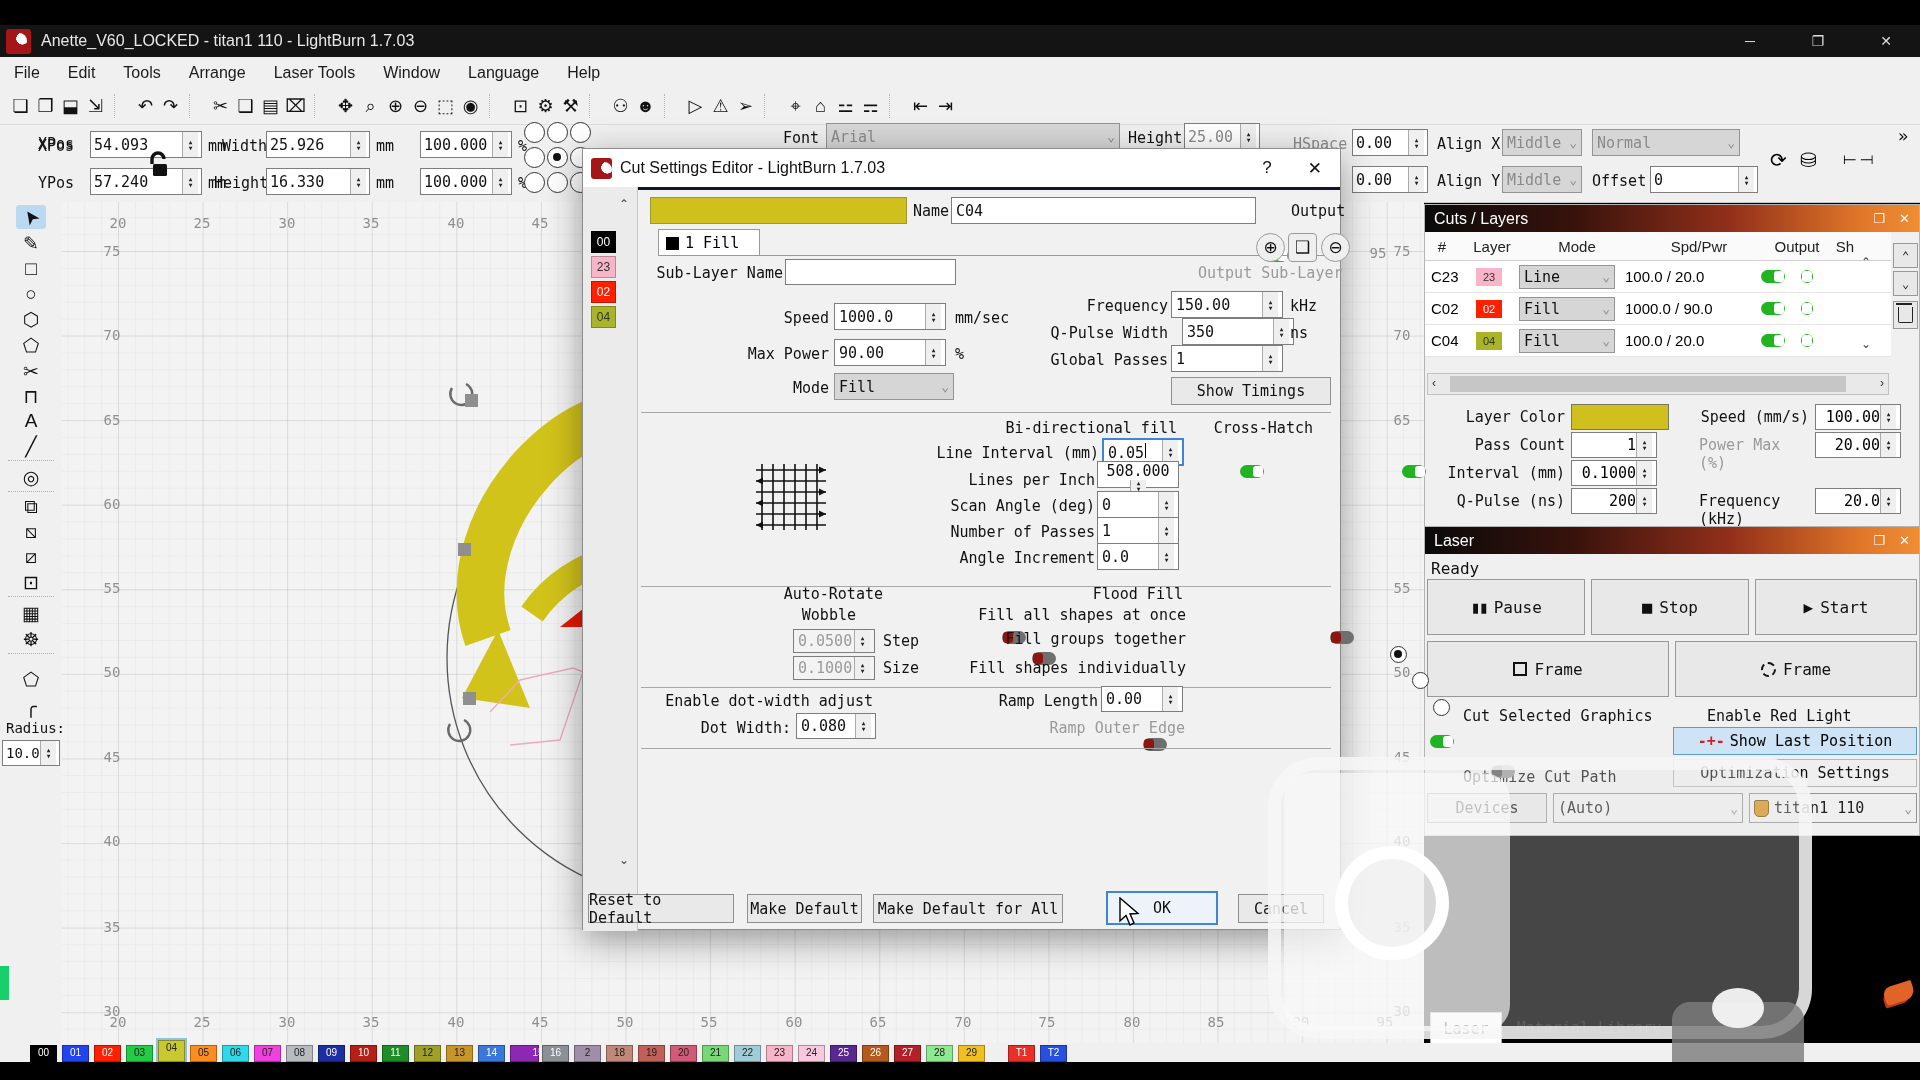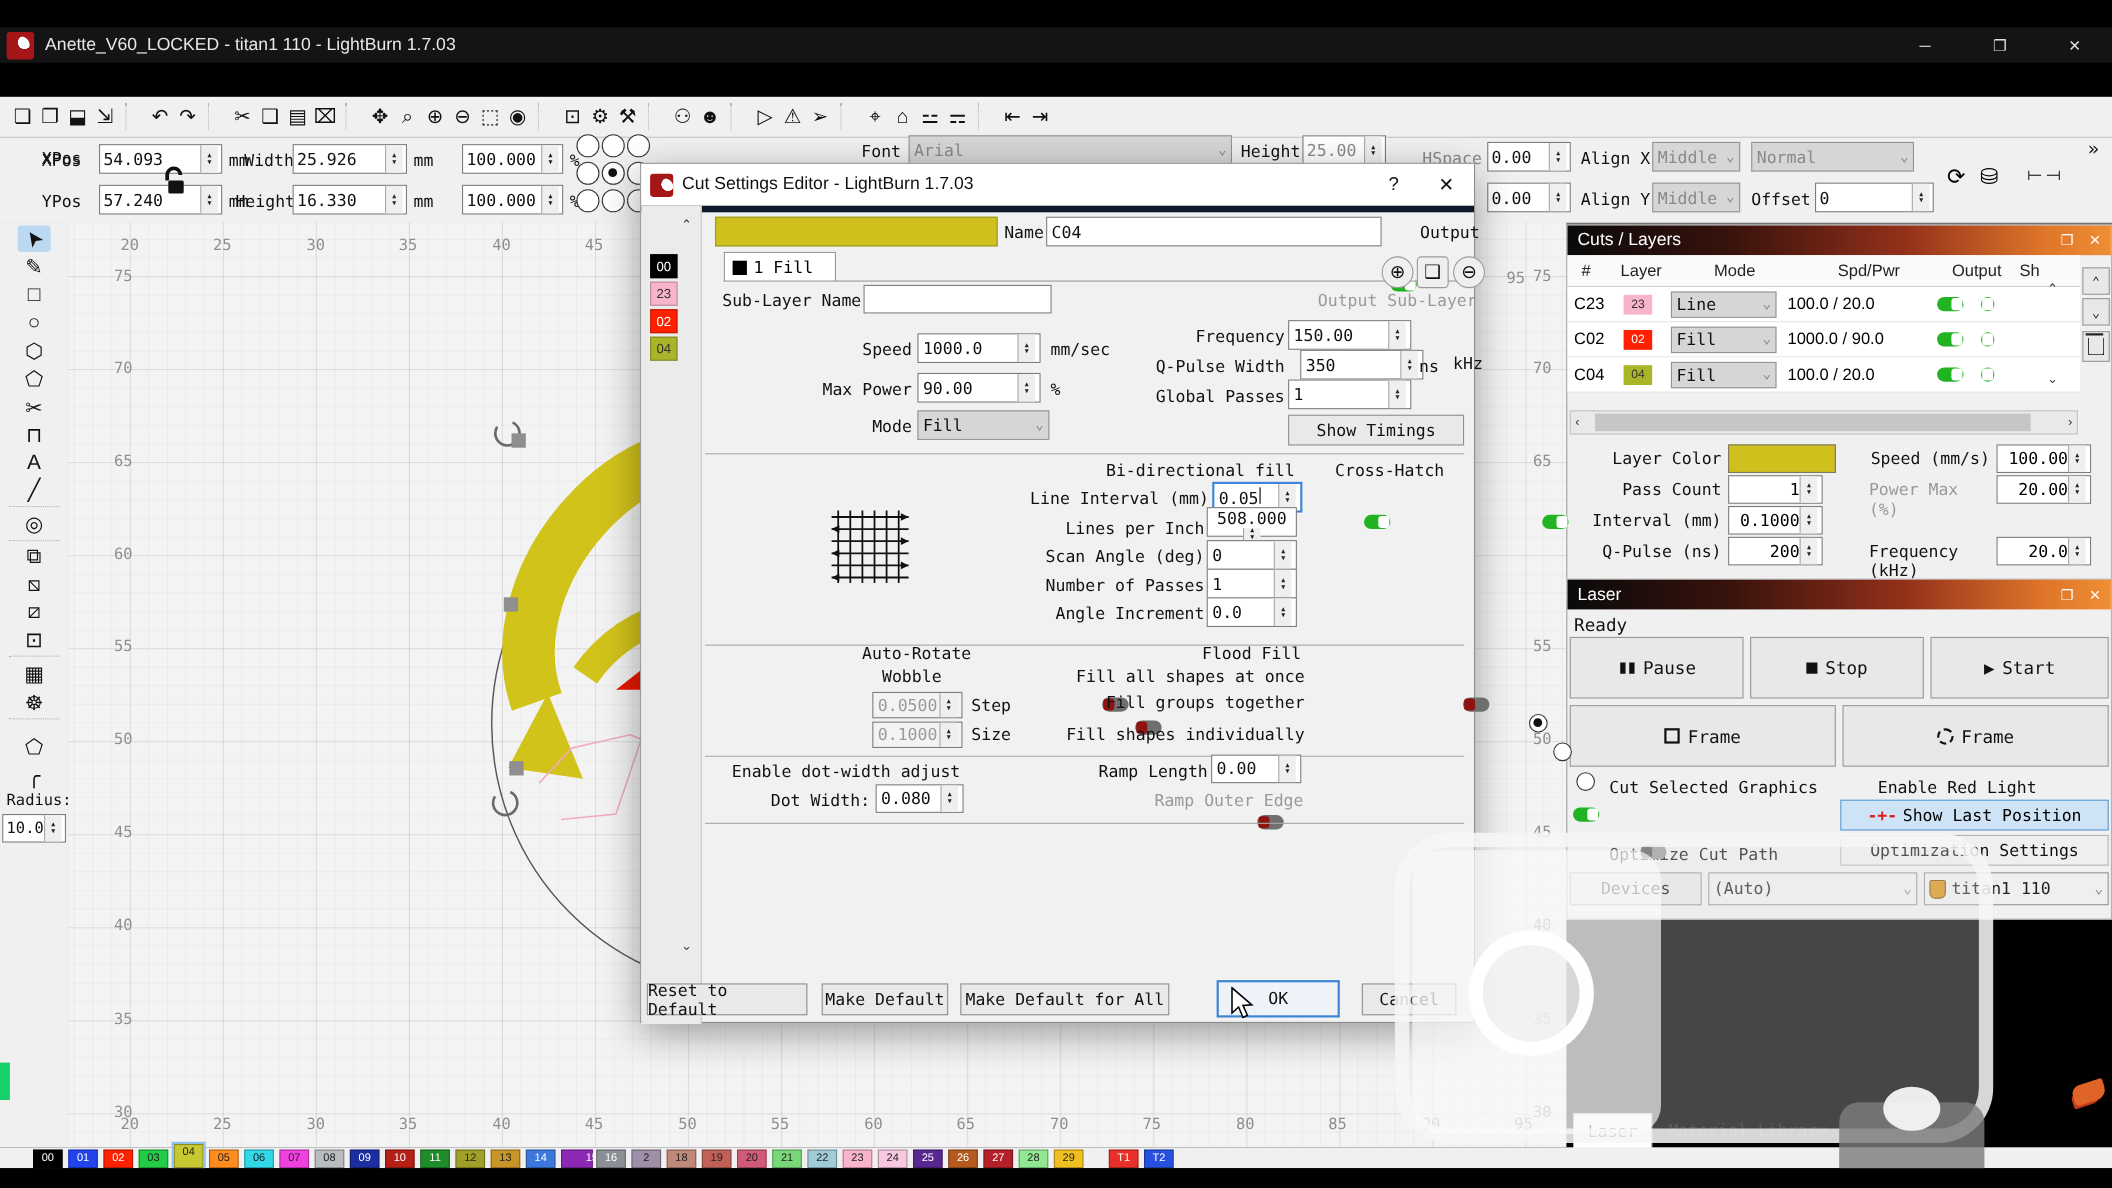--- a/index.html
+++ b/index.html
@@ -92,21 +92,21 @@
   .sq-frame{width:14px;height:14px;border:2.5px solid #111;box-sizing:border-box;display:inline-block;}
   .ci-frame{width:15px;height:15px;border:2px dashed #111;border-radius:50%;box-sizing:border-box;display:inline-block;}
   .tab{box-sizing:border-box;display:flex;align-items:center;justify-content:center;
        font-family:"DejaVu Sans Mono",monospace;font-size:15px;height:33px;}
   .tab.on{background:#fff;border:1px solid #aaa;border-bottom:none;}
   .tab.off{background:transparent;color:#222;border-bottom:1px solid #aaa;}
 
   
   .dialog{left:582px;top:148px;width:759px;height:782px;background:#f1f1f1;border:1px solid #8c8c8c;
           box-shadow:0 10px 34px rgba(0,0,0,.38);box-sizing:border-box;}
-  .dlg-title{height:38px;background:#fff;display:flex;align-items:center;border-bottom:6px solid #0f172a;
+  .dlg-title{height:38px;background:#fff;display:flex;align-items:center;border-bottom:3px solid #0f172a;
              font-size:16px;color:#111;}
   .dlg-strip{position:absolute;left:0;top:38px;width:54px;height:744px;background:#ebebeb;border-right:1px solid #c6c6c6;}
   .dlg-chip{position:absolute;left:8px;width:25px;height:22px;display:flex;align-items:center;justify-content:center;
             font-size:12px;border:1px solid rgba(0,0,0,.25);box-sizing:border-box;}
   .dlbl{position:absolute;font-family:"DejaVu Sans Mono",monospace;font-size:15px;color:#111;white-space:nowrap;}
   .dlbl.r{transform:translateX(-100%);} 
   .dlbl.dis{color:#9a9a9a;}
   .dinp{position:absolute;background:#fff;border:1px solid #7d7d7d;box-sizing:border-box;display:flex;align-items:center;
         font-family:"DejaVu Sans Mono",monospace;font-size:15px;color:#111;padding:0 4px;}
   .dinp .val{flex:1;}
@@ -154,20 +154,30 @@
   <div class="abs titlebar">
     <div class="logo"></div>
     <span>Anette_V60_LOCKED - titan1  110 - LightBurn 1.7.03</span>
     <div class="win-controls">
       <div class="win-btn">─</div>
       <div class="win-btn">❐</div>
       <div class="win-btn">✕</div>
     </div>
   </div>
 
+  <div class="abs menubar" id="menubar">
+      <div class="menu-item">File</div>
+      <div class="menu-item">Edit</div>
+      <div class="menu-item">Tools</div>
+      <div class="menu-item">Arrange</div>
+      <div class="menu-item">Laser Tools</div>
+      <div class="menu-item">Window</div>
+      <div class="menu-item">Language</div>
+      <div class="menu-item">Help</div>
+    </div>
 
   <div class="abs toolbar" id="main-toolbar">
       <div class="tb-icon">❏</div>
       <div class="tb-icon">❐</div>
       <div class="tb-icon">⬓</div>
       <div class="tb-icon">⇲</div>
       <div class="tb-gap"></div>
       <div class="tb-icon">↶</div>
       <div class="tb-icon">↷</div>
       <div class="tb-gap"></div>
@@ -640,21 +650,21 @@
     <span class="dlbl r" style="left:246px;top:230px;">Mode</span>
     <div class="abs dd" style="left:251px;top:224px;width:120px;height:27px;color:#111;">
       <span class="val">Fill</span>
     </div>
 
     <span class="dlbl r" style="left:585px;top:148px;">Frequency</span>
     <div class="dinp" style="left:588px;top:142px;width:112px;height:27px;">
       <span class="val">150.00</span>
         <span class="spin"></span>
     </div>
-    <span class="dlbl" style="left:738px;top:148px;margin-top:24px;">kHz</span>
+    <span class="dlbl" style="left:707px;top:148px;">kHz</span>
     <span class="dlbl r" style="left:585px;top:175px;">Q-Pulse Width</span>
     <div class="dinp" style="left:588px;top:169px;width:112px;height:27px;margin-left:11px;">
       <span class="val">350</span>
         <span class="spin"></span>
     </div>
     <span class="dlbl" style="left:707px;top:175px;">ns</span>
     <span class="dlbl r" style="left:585px;top:202px;">Global Passes</span>
     <div class="dinp" style="left:588px;top:196px;width:112px;height:27px;">
       <span class="val">1</span>
         <span class="spin"></span>

